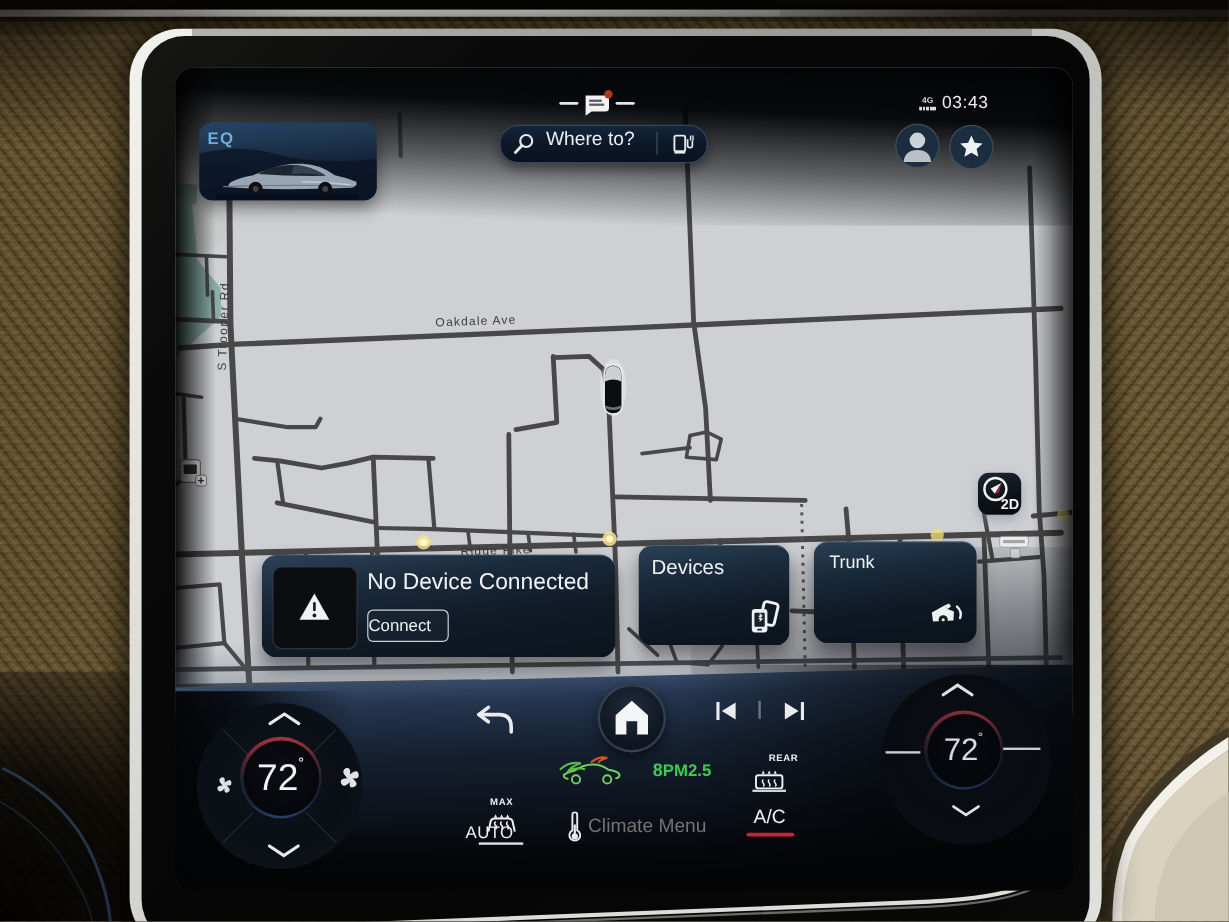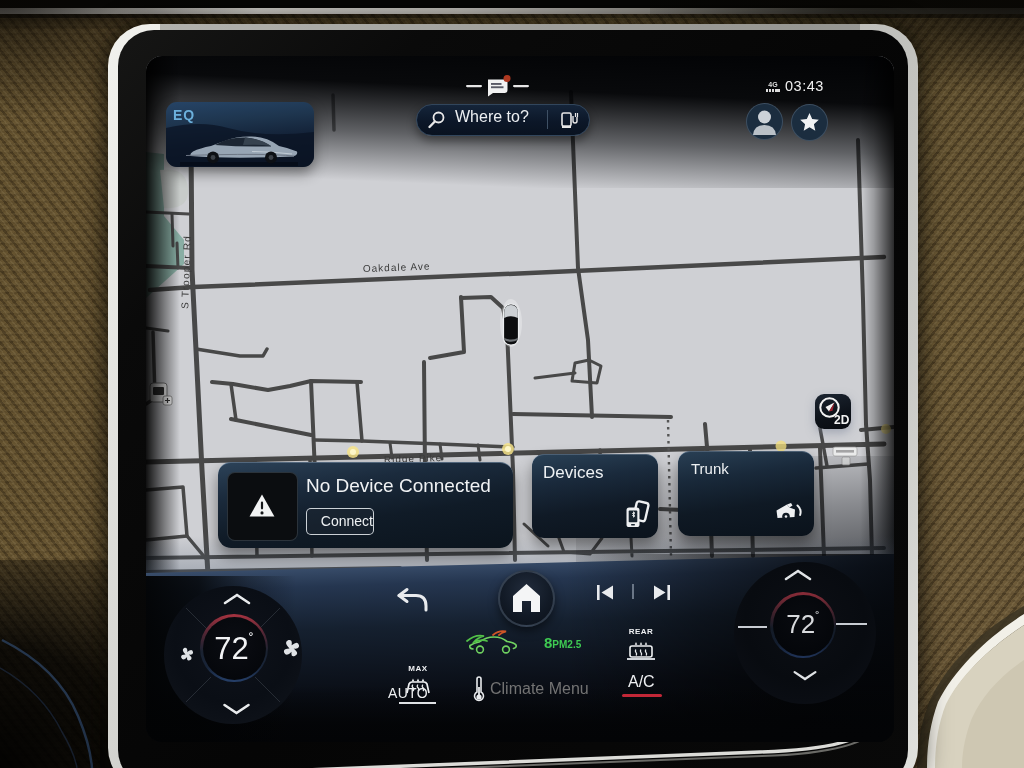--- a/index.html
+++ b/index.html
@@ -277,21 +277,21 @@
 
     <div style="position:absolute;left:9px;top:9px;width:69px;height:67px;border-radius:8px;background:#0b0d10;border:1px solid rgba(120,140,160,0.3);">
       <svg style="position:absolute;left:20px;top:20px;" width="28" height="25" viewBox="0 0 36 32">
         <path d="M18,2 L34,30 L2,30 Z" fill="#f2f3f4"></path>
         <rect x="16.6" y="11" width="2.8" height="10" rx="1.4" fill="#15171a"></rect>
         <circle cx="18" cy="25.5" r="2" fill="#15171a"></circle>
       </svg>
     </div>
     <div style="position:absolute;left:88px;top:12px;color:#f0f2f4;font-size:19px;">No Device Connected</div>
 
-    <div style="position:absolute;left:88px;top:45px;width:66px;height:25px;border-radius:5px;border:1.5px solid rgba(235,240,245,0.85);background:rgba(30,40,52,0.5);color:#eef1f3;font-size:14px;text-align:right;line-height:25px;">Connect</div>
+    <div style="position:absolute;left:88px;top:45px;width:66px;height:25px;border-radius:5px;border:1.5px solid rgba(235,240,245,0.85);background:rgba(30,40,52,0.5);color:#eef1f3;font-size:14px;text-align:left;line-height:25px;">Connect</div>
   </div>
 
   <div class="abs" style="left:386px;top:398px;width:126px;height:83px;border-radius:12px;
     background:linear-gradient(172deg,#2a4156 0%,#1a2a3c 30%,#101a26 62%,#0b131c 100%);
     border-top:1px solid rgba(140,170,200,0.5);box-shadow:0 8px 16px rgba(0,0,0,0.45);">
     <div style="position:absolute;left:11px;top:8px;color:#eef1f3;font-size:17px;">Devices</div>
 
     <svg style="position:absolute;left:91px;top:45px;" width="28" height="29" viewBox="0 0 28 29">
       <g transform="rotate(13 18 11)">
         <rect x="12" y="2" width="12" height="18.5" rx="2.4" fill="none" stroke="#eef0f2" stroke-width="2.4"></rect>
@@ -396,24 +396,24 @@
   </div>
 
   <svg class="abs" style="left:320px;top:572px;" width="52" height="28" viewBox="0 0 52 28">
     <path d="M7,21 q-4,-0.5 -3,-3.5 q4,-2.5 9,-3.5 q7,-5 15,-5 q8,0 13,4.5 q7,1 9,3.5 q1,2.5 -2.5,3.5" fill="none" stroke="#6fd160" stroke-width="1.7" stroke-linecap="round"></path>
     <circle cx="14" cy="21.5" r="3.4" fill="none" stroke="#6fd160" stroke-width="1.6"></circle>
     <circle cx="40" cy="21.5" r="3.4" fill="none" stroke="#6fd160" stroke-width="1.6"></circle>
     <path d="M1,13 q8,-7 17,-5 q-7,2 -10,6 q8,-3 13,-1" fill="none" stroke="#52c148" stroke-width="1.7" stroke-linecap="round"></path>
     <path d="M27,7 q6,-5 13,-3.5 q-5,1.5 -7,3.5" fill="none" stroke="#d05527" stroke-width="1.8" stroke-linecap="round"></path>
   </svg>
 
-  <div class="abs" style="left:398px;top:578px;color:#3ecb52;font-size:15px;font-weight:bold;">8<span style="font-size:10px;">PM2.5</span></div>
+  <div class="abs" style="left:398px;top:578px;color:#3ecb52;font-size:15px;font-weight:bold;">8<span style="font-size:14px;">PM2.5</span></div>
 
   <div class="abs" style="left:478px;top:571px;width:34px;height:32px;">
-    <div style="position:absolute;left:0;top:0;width:34px;text-align:center;color:#eef0f2;font-size:8px;font-weight:bold;letter-spacing:0.5px;">REAR</div>
+    <div style="position:absolute;left:12px;top:0;width:34px;text-align:center;color:#eef0f2;font-size:8px;font-weight:bold;letter-spacing:0.5px;">REAR</div>
     <svg style="position:absolute;left:4px;top:10px;" width="26" height="21" viewBox="0 0 26 21">
       <rect x="2" y="9" width="22" height="11" rx="2" fill="none" stroke="#eef0f2" stroke-width="1.6"></rect>
       <path d="M8,18.5 q1.4,-1.5 0,-3 q-1.4,-1.5 0,-3 M13,18.5 q1.4,-1.5 0,-3 q-1.4,-1.5 0,-3 M18,18.5 q1.4,-1.5 0,-3 q-1.4,-1.5 0,-3" fill="none" stroke="#eef0f2" stroke-width="1.2"></path>
       <path d="M8,5 l1.3,2.8 l-2.6,0 Z M13,5 l1.3,2.8 l-2.6,0 Z M18,5 l1.3,2.8 l-2.6,0 Z" fill="#eef0f2"></path>
     </svg>
   </div>
 
   <div class="abs" style="left:481px;top:602px;width:28px;height:1.8px;background:#cfd3d8;"></div>
 
   <div class="abs" style="left:242px;top:629px;color:#eef0f2;font-size:14px;letter-spacing:0.3px;">AUTO</div>

